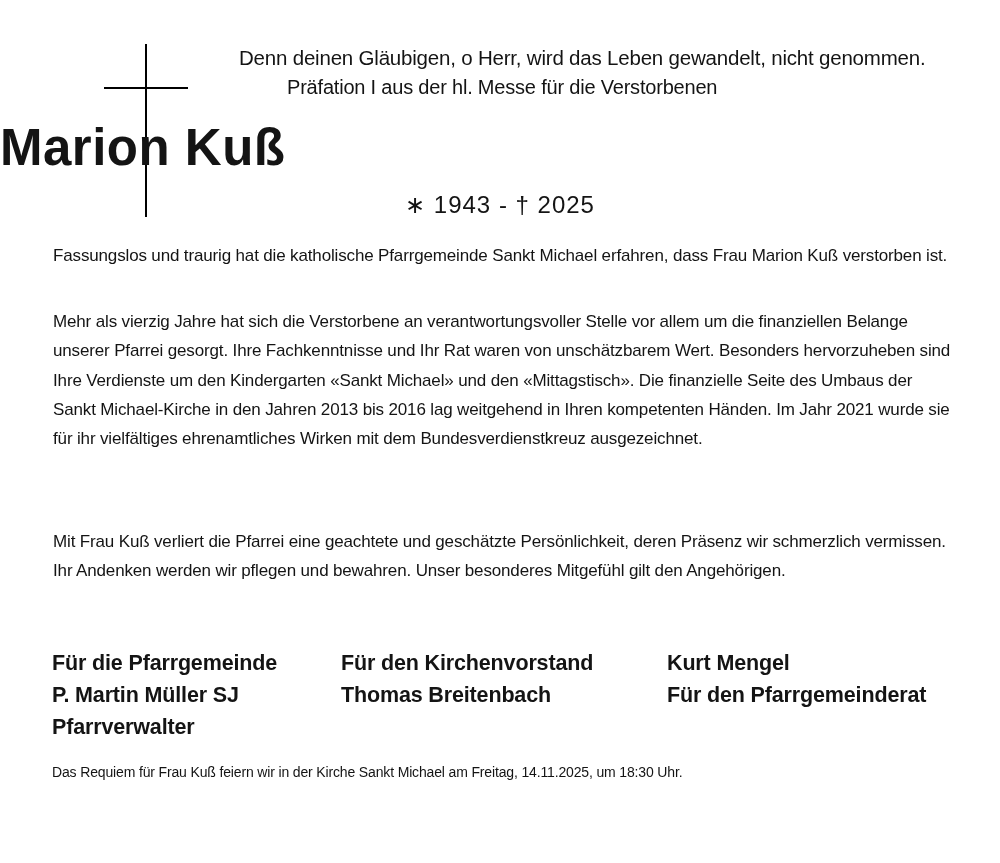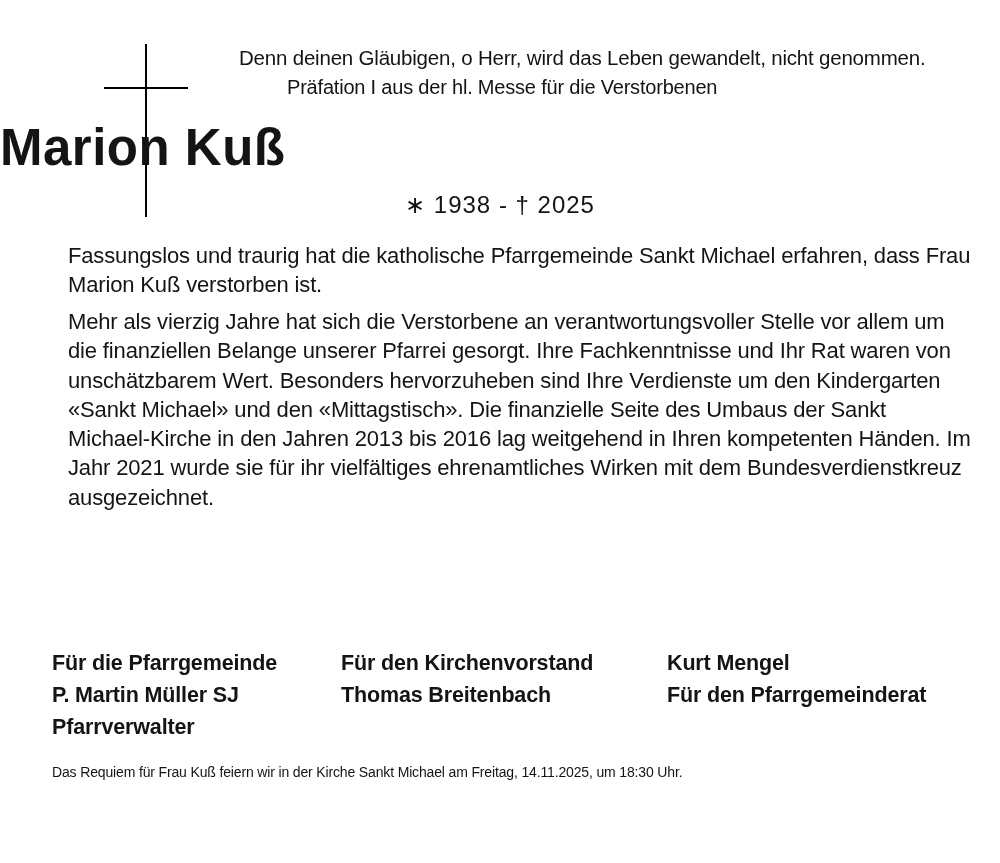--- a/index.html
+++ b/index.html
@@ -76,23 +76,23 @@
     left: 0;
     top: 191px;
     width: 1000px;
     text-align: center;
     font-size: 24px;
     letter-spacing: 1px;
   }
 
   .body-par {
     position: absolute;
-    left: 68px;
+    left: 53px;
     width: 903px;
-    font-size: 22px;
+    font-size: 17px;
     line-height: 29.3px;
     letter-spacing: -0.15px;
   }
   .par-1 { top: 241px; }
   .par-2 { top: 307px; }
   .par-3 { top: 527px; }
 
   .sig-col {
     position: absolute;
     top: 647px;
@@ -125,26 +125,27 @@
     <div class="v-bar"></div>
     <div class="h-bar"></div>
   </div>
 
   <div class="epigraph-line1">Denn deinen Gläubigen, o Herr, wird das Leben gewandelt, nicht genommen.</div>
 
   <div class="epigraph-line2">Präfation I aus der hl. Messe für die Verstorbenen</div>
 
   <div class="deceased-name">Marion Kuß</div>
 
-  <div class="life-dates">∗ 1938  -  † 2025</div>
+  <div class="life-dates">∗ 1943  -  † 2025</div>
 
   <div class="body-par par-1">Fassungslos und traurig hat die katholische Pfarrgemeinde Sankt Michael erfahren, dass Frau Marion Kuß verstorben ist.</div>
 
   <div class="body-par par-2">Mehr als vierzig Jahre hat sich die Verstorbene an verantwortungsvoller Stelle vor allem um die finanziellen Belange unserer Pfarrei gesorgt. Ihre Fachkenntnisse und Ihr Rat waren von unschätzbarem Wert. Besonders hervorzuheben sind Ihre Verdienste um den Kindergarten «Sankt Michael» und den «Mittagstisch». Die finanzielle Seite des Umbaus der Sankt Michael-Kirche in den Jahren 2013 bis 2016 lag weitgehend in Ihren kompetenten Händen. Im Jahr 2021 wurde sie für ihr vielfältiges ehrenamtliches Wirken mit dem Bundesverdienstkreuz ausgezeichnet.</div>
 
+  <div class="body-par par-3">Mit Frau Kuß verliert die Pfarrei eine geachtete und geschätzte Persönlichkeit, deren Präsenz wir schmerzlich vermissen. Ihr Andenken werden wir pflegen und bewahren. Unser besonderes Mitgefühl gilt den Angehörigen.</div>
 
   <div class="sig-col sig-col-1">
     <div>Für die Pfarrgemeinde</div>
     <div>P. Martin Müller SJ</div>
     <div>Pfarrverwalter</div>
   </div>
 
   <div class="sig-col sig-col-2">
     <div>Für den Kirchenvorstand</div>
     <div>Thomas Breitenbach</div>

